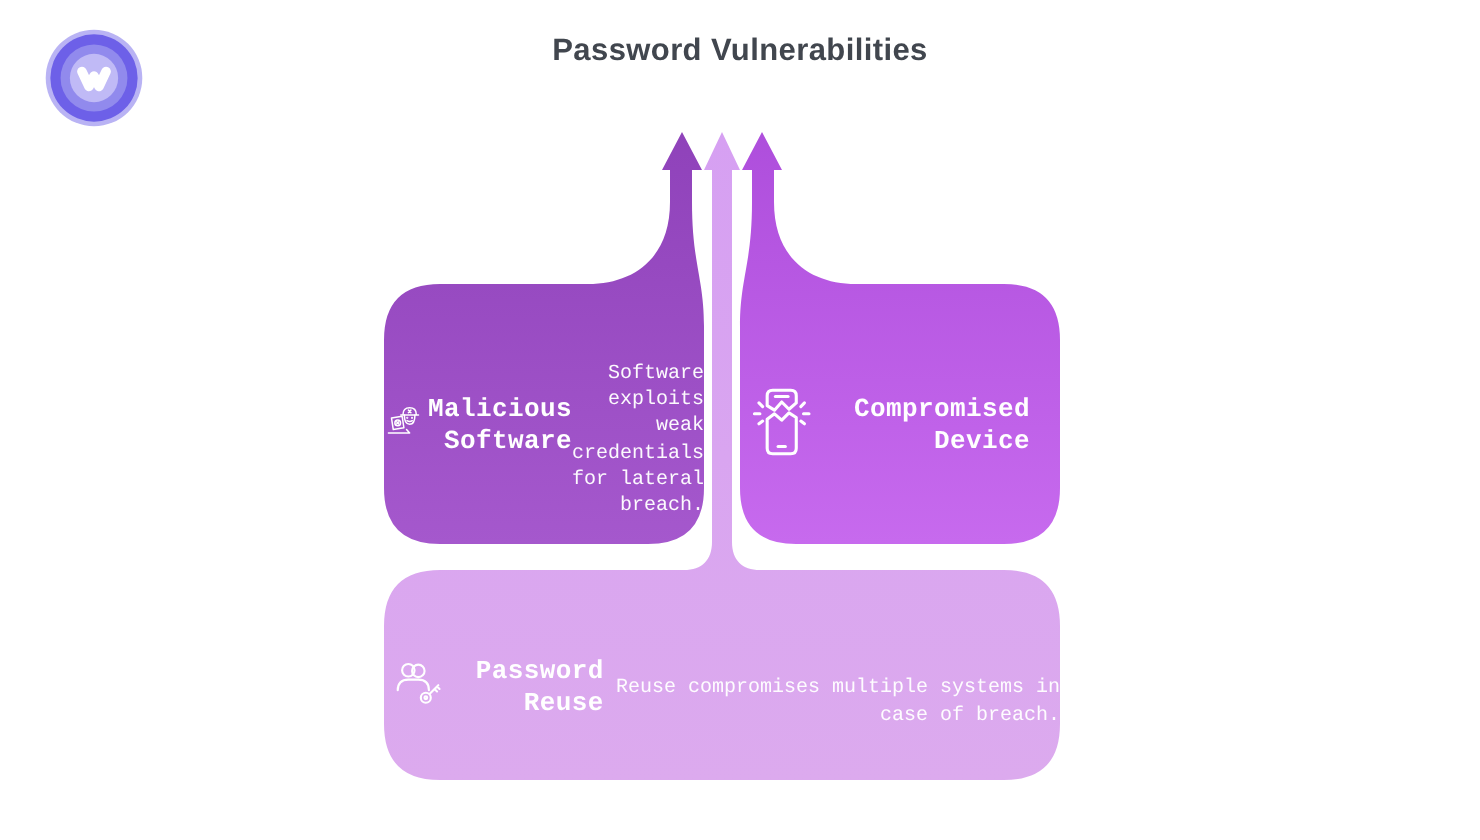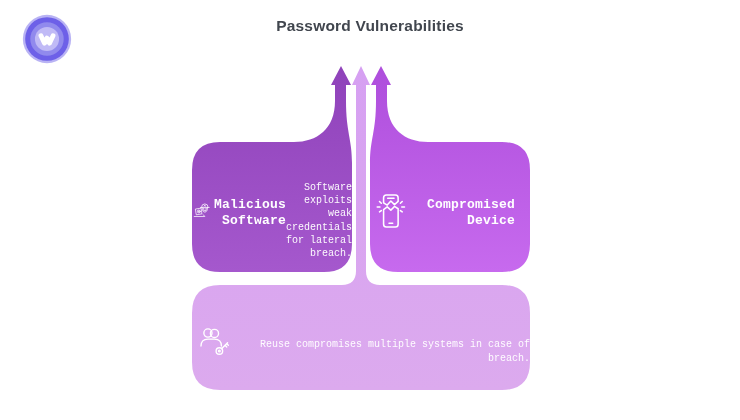--- a/index.html
+++ b/index.html
@@ -121,16 +121,17 @@
     <svg class="card-icon" viewBox="0 0 48 44">
       <g stroke="#ffffff" stroke-width="1.7" fill="none" stroke-linecap="round" stroke-linejoin="round">
         <circle cx="19.5" cy="11" r="5"></circle>
         <circle cx="27.5" cy="11.5" r="5"></circle>
         <path d="M11 27 Q11 18.5 19.5 18.5 L27.5 18.5 Q36 18.5 36 27"></path>
         <circle cx="33.5" cy="33" r="4"></circle>
         <circle cx="33.5" cy="33" r="1.1"></circle>
         <path d="M36.5 30 L43.5 23 M40.5 26 L42.5 28 M42.5 24 L44.5 26"></path>
       </g>
     </svg>
+    <h2 class="card-title">Password Reuse</h2>
     <p class="card-body">Reuse compromises multiple systems in case of breach.</p>
   </div>
 
 </div>
 
 </body></html>

